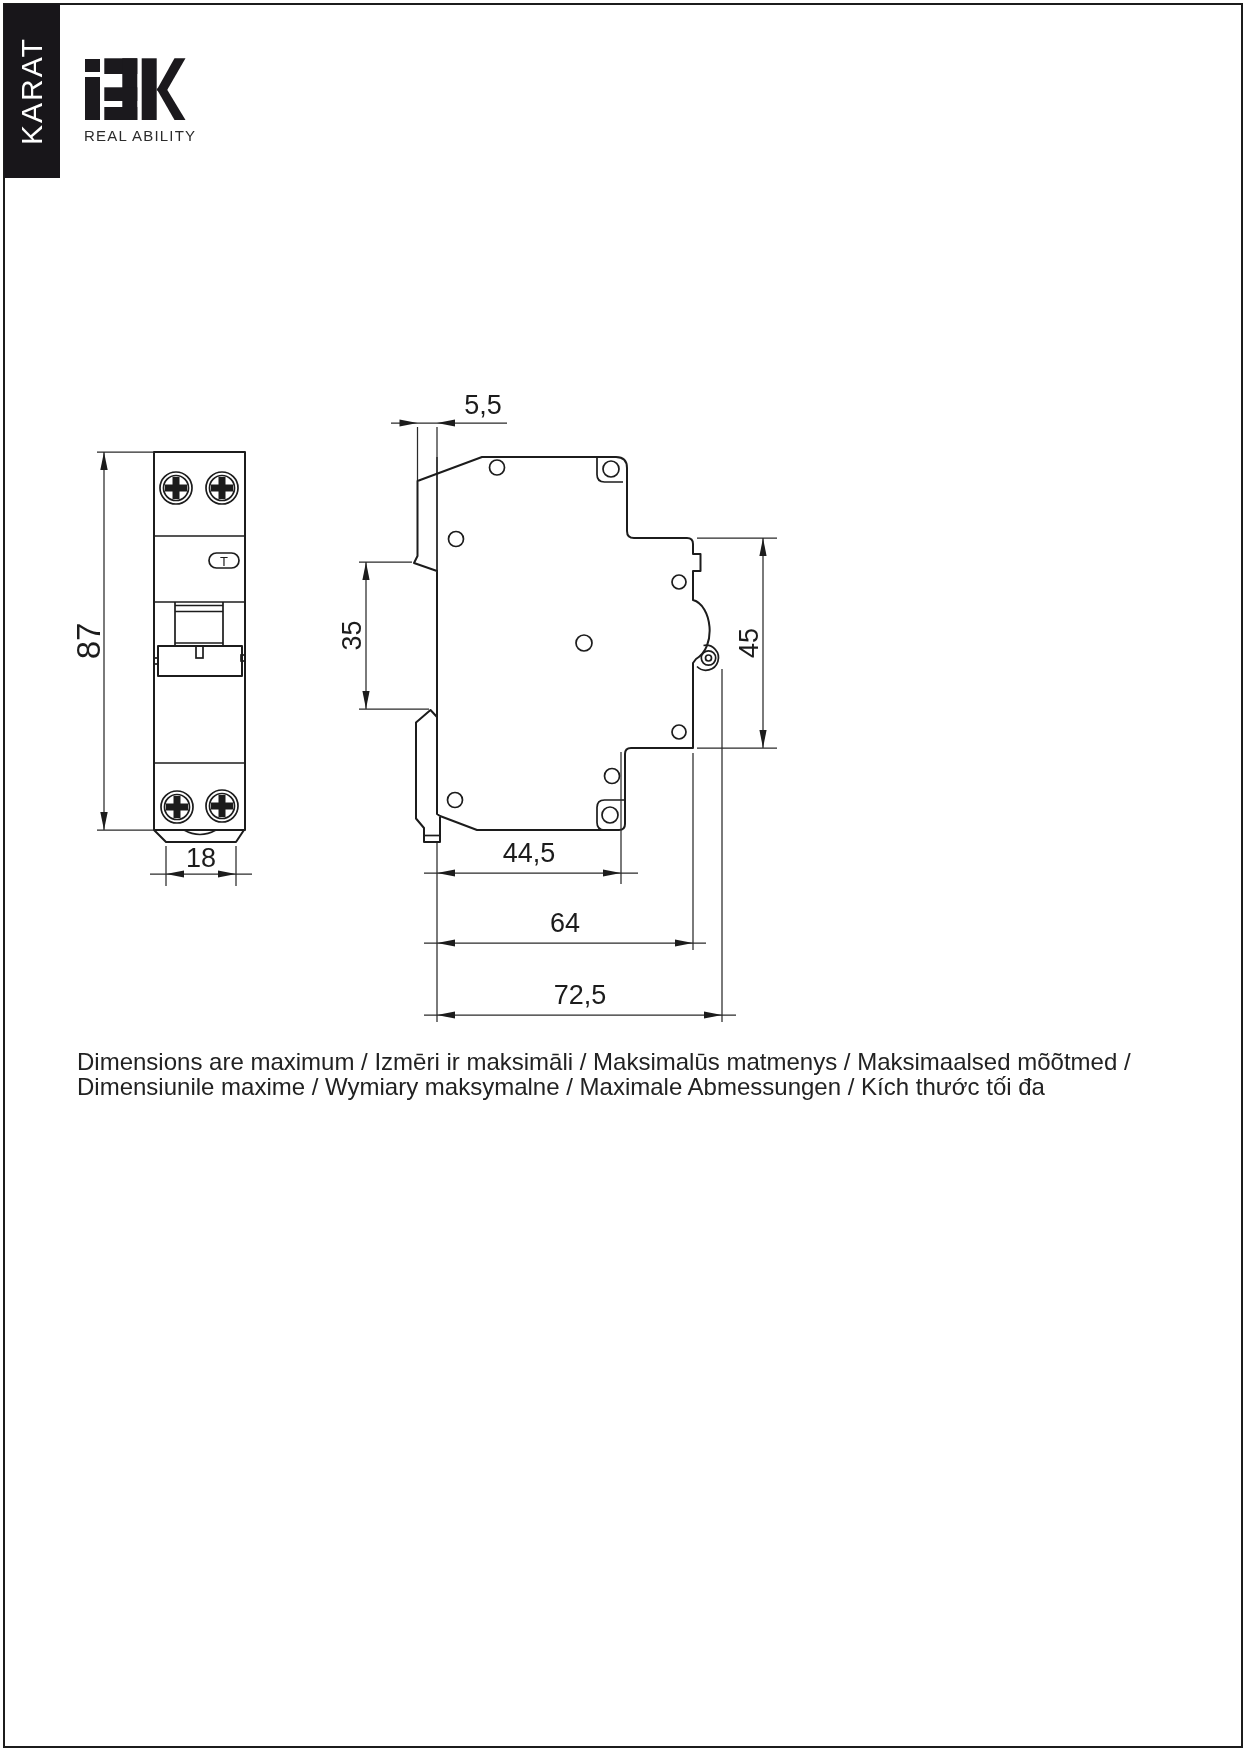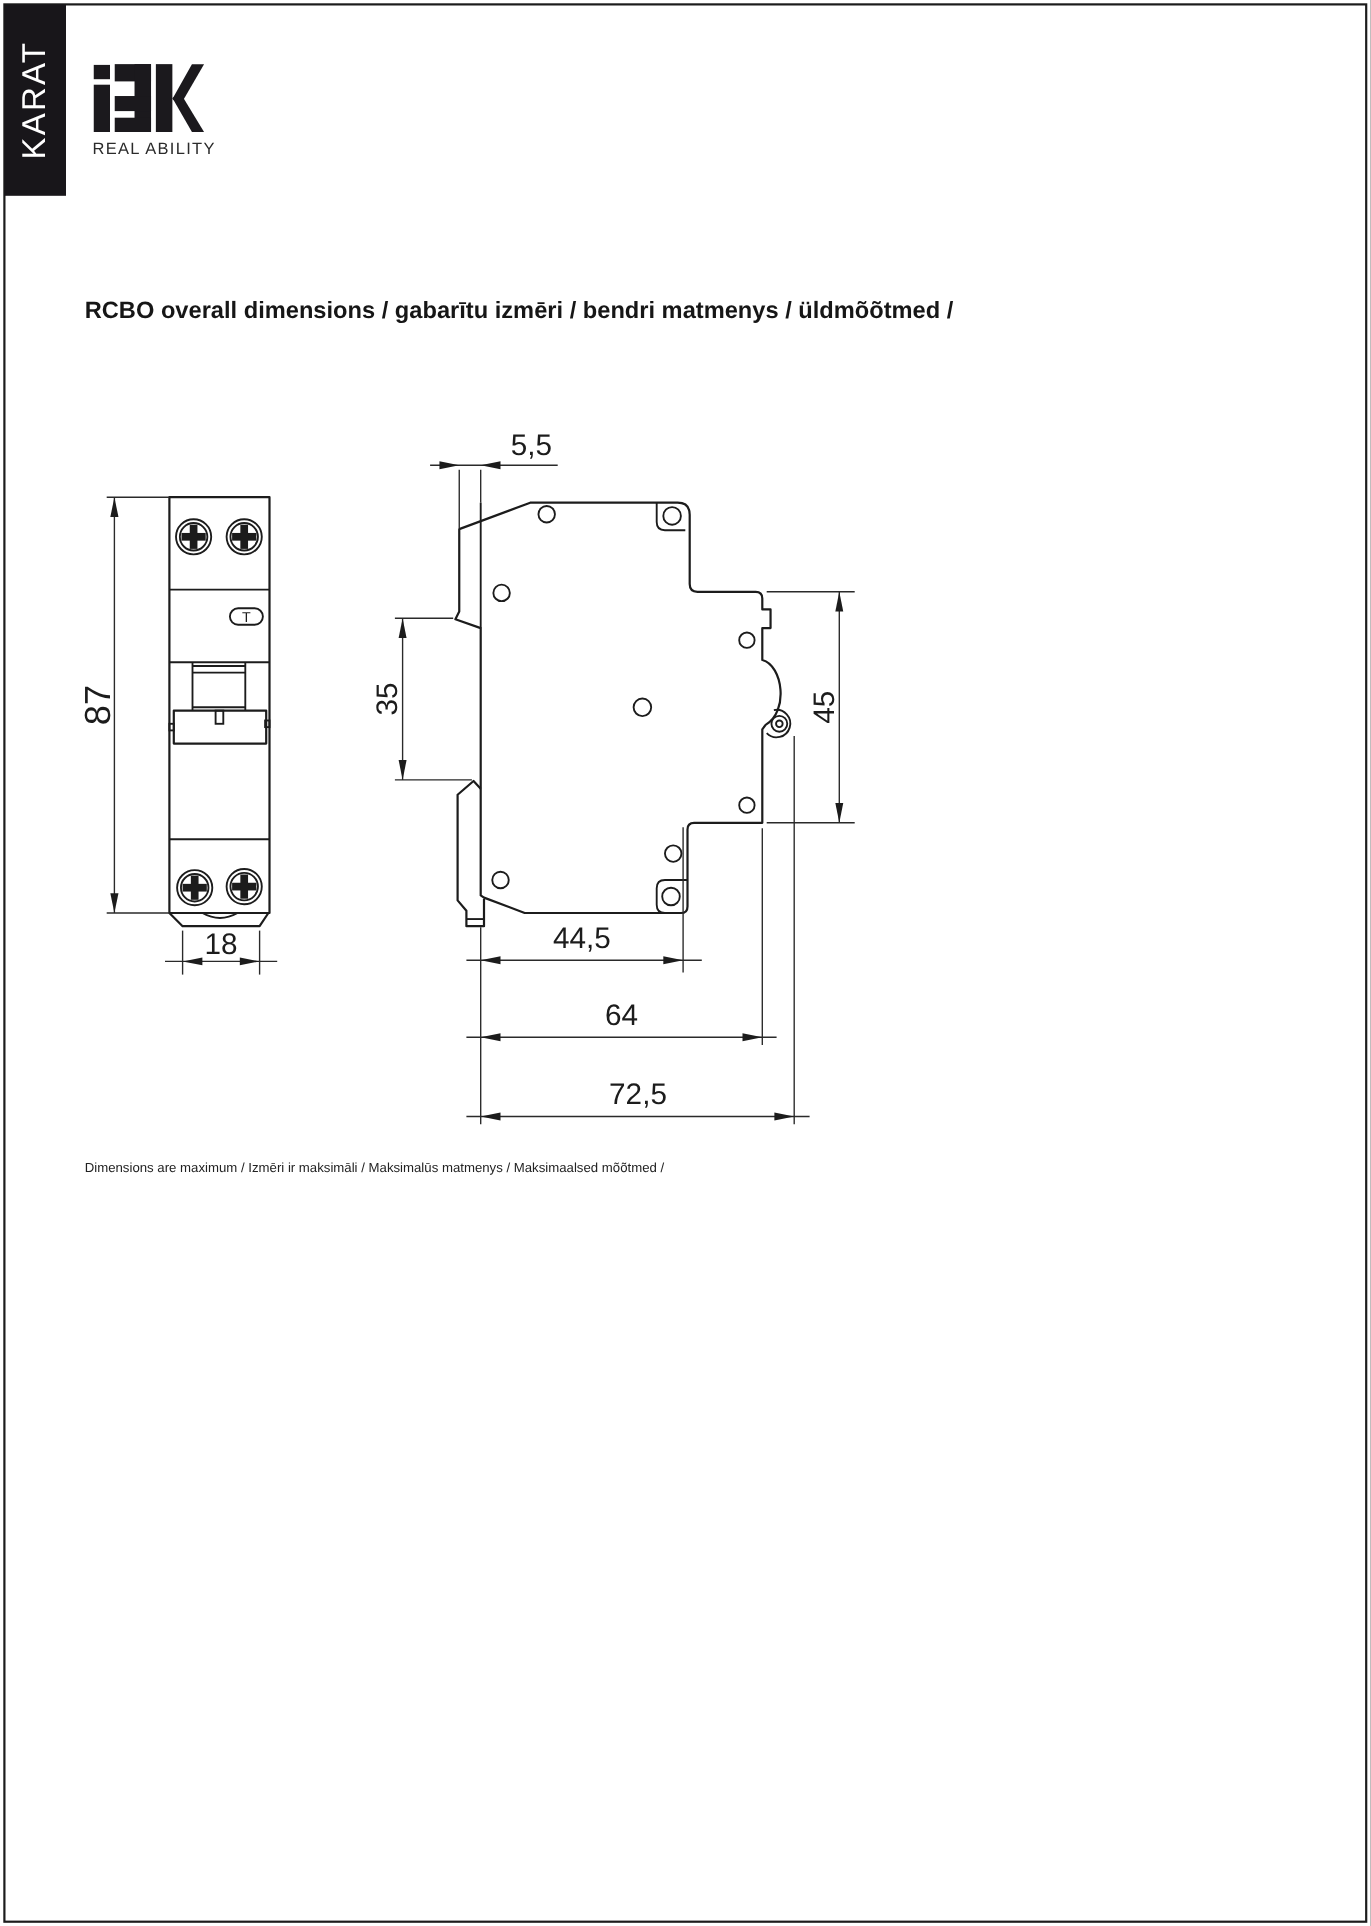--- a/index.html
+++ b/index.html
@@ -21,21 +21,21 @@
   .tagline{
     position:absolute; left:84px; top:127px; font-size:15px; letter-spacing:1.2px;
     color:#2b2b2b; white-space:nowrap;text-align:right;
   }
   .doc-title{
     position:absolute; left:77px; top:266px; width:1090px;
     font-size:21.5px; font-weight:bold; line-height:33px; color:#161616;
   }
   .doc-note{
     position:absolute; left:77px; top:1049px; width:1090px;
-    font-size:12px; font-weight:400; line-height:25px; color:#222;
+    font-size:24px; font-weight:400; line-height:25px; color:#222;
   }
   .drawing-svg{position:absolute; left:60px; top:350px;}
   
   .body-line{stroke:#1c1c1c; stroke-width:2; fill:none; stroke-linejoin:round;}
   .body-fill{stroke:#1c1c1c; stroke-width:2; fill:#ffffff; stroke-linejoin:round;}
   .detail{stroke:#1c1c1c; stroke-width:1.7; fill:none;}
   .hole{stroke:#1c1c1c; stroke-width:1.7; fill:#ffffff;}
   .dim{stroke:#2a2a2a; stroke-width:1.25; fill:none;}
   .arrow{fill:#1c1c1c; stroke:none;}
   .dim-text{fill:#1c1c1c; font-family:"Liberation Sans", sans-serif; font-size:27px;}
@@ -66,21 +66,20 @@
     </g>
     <g>
       <rect class="logo-ink" x="56.7" y="3.3" width="15" height="61.7"></rect>
       <polygon class="logo-ink" points="71.7,35 89.5,3.3 100.5,3.3 79,40.5"></polygon>
       <polygon class="logo-ink" points="79,29.5 100.5,65 89.5,65 71.7,34"></polygon>
     </g>
   </svg>
   <div class="tagline">REAL ABILITY</div>
 
   <div class="doc-title">
-    <div>RCBO overall dimensions / gabarītu izmēri / bendri matmenys / üldmõõtmed /</div>
   </div>
 
   <svg class="drawing-svg" width="740" height="690" viewBox="60 350 740 690" role="img" aria-label="RCBO overall dimension drawing">
 
     <g>
       <rect class="body-fill" x="154" y="452" width="91" height="378"></rect>
       <line class="detail" x1="154" y1="536" x2="245" y2="536"></line>
       <line class="detail" x1="154" y1="602" x2="245" y2="602"></line>
       <line class="detail" x1="154" y1="763" x2="245" y2="763"></line>
 
@@ -234,14 +233,15 @@
         <line class="dim" x1="424" y1="1015" x2="736" y2="1015"></line>
         <polygon class="arrow" points="437,1015 455,1011.4 455,1018.6"></polygon>
         <polygon class="arrow" points="722,1015 704,1011.4 704,1018.6"></polygon>
         <text class="dim-text" x="580" y="1004" text-anchor="middle">72,5</text>
       </g>
     </g>
   </svg>
 
   <div class="doc-note">
     <div>Dimensions are maximum / Izmēri ir maksimāli / Maksimalūs matmenys / Maksimaalsed mõõtmed /</div>
+    <div>Dimensiunile maxime / Wymiary maksymalne / Maximale Abmessungen / Kích thước tối đa</div>
   </div>
 </div>
 
 </body></html>

